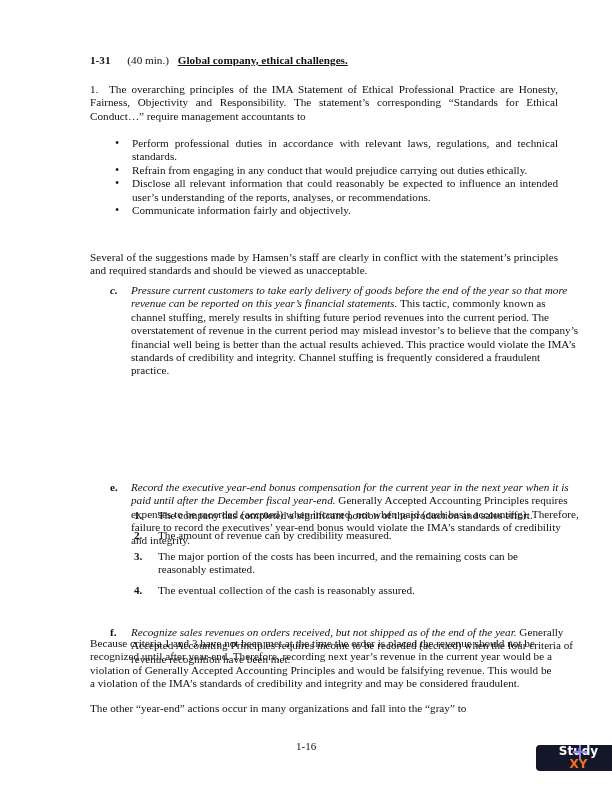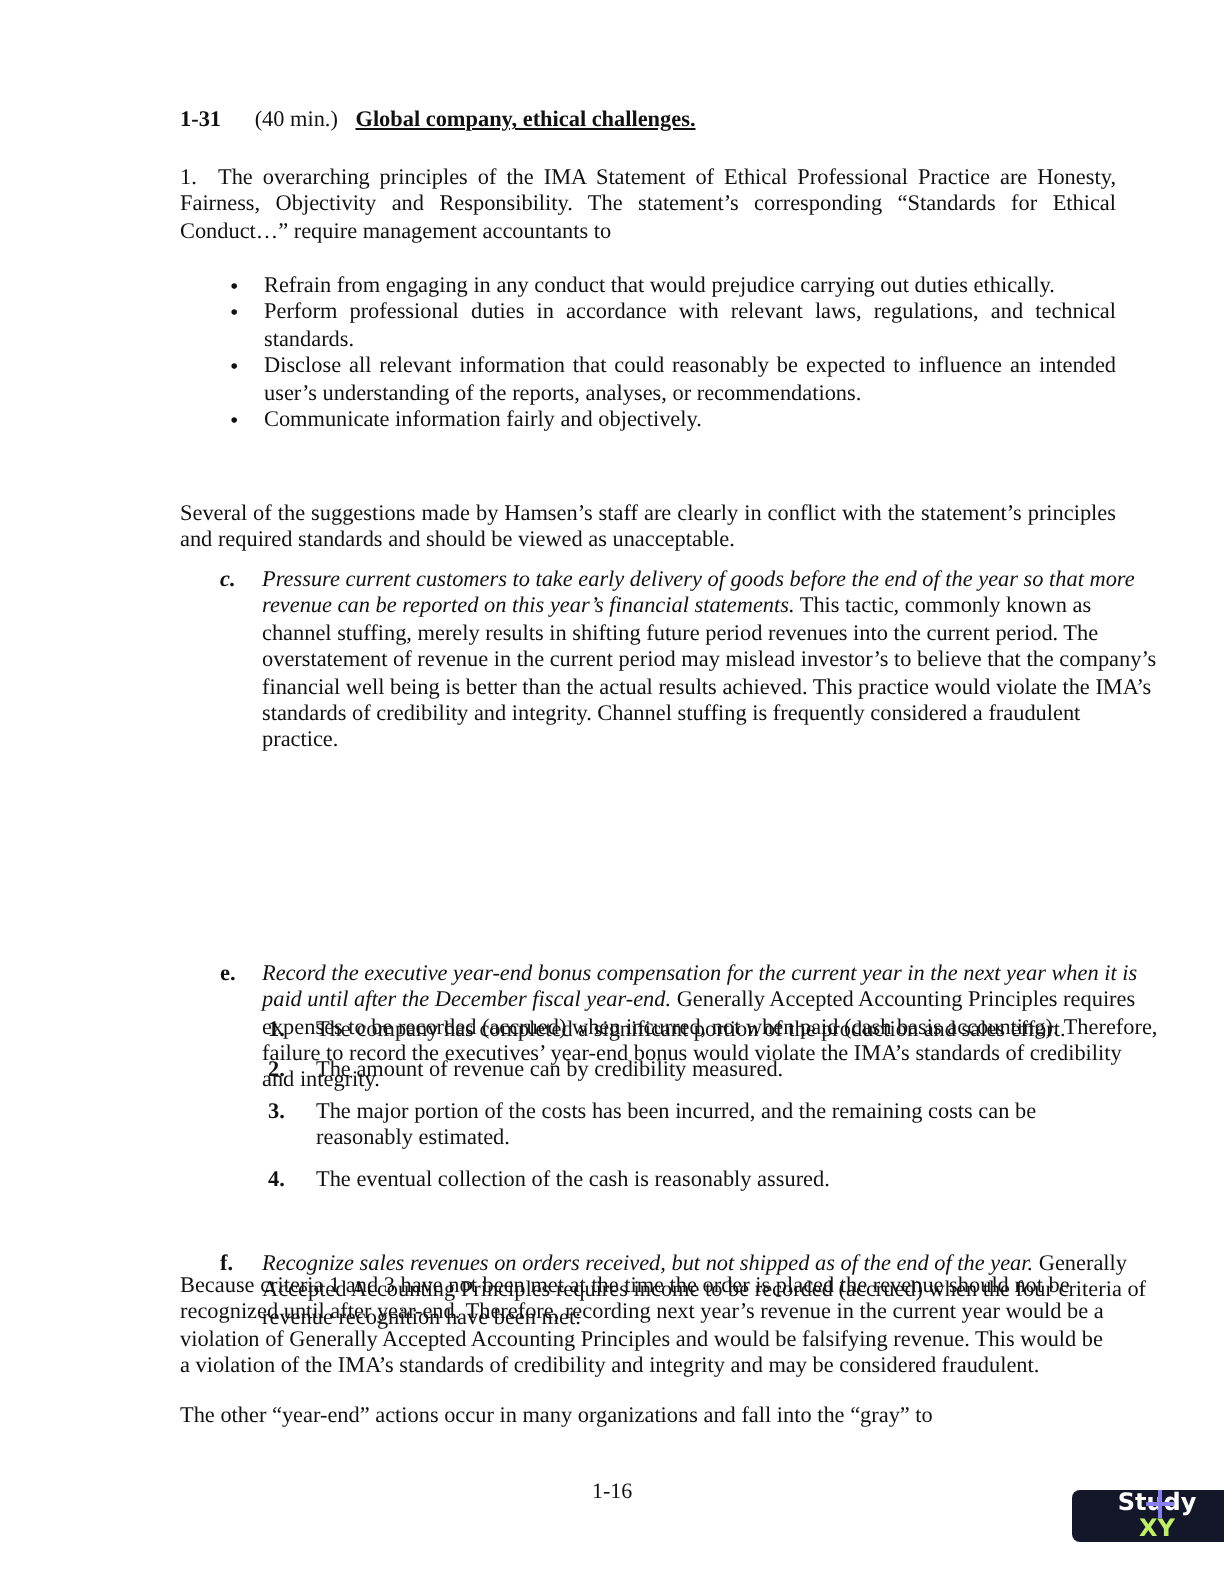--- a/index.html
+++ b/index.html
@@ -33,39 +33,39 @@
   .p4 { position: absolute; top: 702px; left: 0; width: 468px; }
   .footer { position: absolute; top: 740px; left: 296px; font-size: 11px; }
   .logo {
     position: absolute; left: 536px; top: 745px; width: 85px; height: 26px;
     background: #14172a; border-radius: 4px; display: flex; align-items: center;
     font-family: "DejaVu Sans", sans-serif; font-weight: bold; font-size: 12px; color: #fff; flex-direction: column;
   }
   .logo .plus { margin-left: 6px; margin-right: 4px; width: 14px; height: 14px; position: relative; }
   .logo .plus::before { content: ""; position: absolute; left: 6px; top: 0; width: 2px; height: 14px; background: #8a7ff0; }
   .logo .plus::after { content: ""; position: absolute; top: 6px; left: 0; width: 14px; height: 2px; background: #8a7ff0; }
-  .logo .xy { color: #bef264; }
+  .logo .xy { color: #f97316; }
 </style>
 </head>
 <body>
 
 <div class="page">
   <div class="heading">
     <span class="num">1-31</span>
     <span class="time">(40 min.)</span>
     <span class="title">Global company, ethical challenges.</span>
   </div>
 
   <div class="p1">
     <span class="lead">1.</span><span>The overarching principles of the IMA Statement of Ethical Professional Practice are Honesty, Fairness, Objectivity and Responsibility. The statement’s corresponding “Standards for Ethical Conduct…” require management accountants to</span>
   </div>
 
   <ul class="bullets">
+    <li>Perform professional duties in accordance with relevant laws, regulations, and technical standards.</li>
     <li>Refrain from engaging in any conduct that would prejudice carrying out duties ethically.</li>
-    <li>Perform professional duties in accordance with relevant laws, regulations, and technical standards.</li>
     <li>Disclose all relevant information that could reasonably be expected to influence an intended user’s understanding of the reports, analyses, or recommendations.</li>
     <li>Communicate information fairly and objectively.</li>
   </ul>
 
   <div class="p2">Several of the suggestions made by Hamsen’s staff are clearly in conflict with the statement’s principles and required standards and should be viewed as unacceptable.</div>
 
   <div class="items item" id="item-c">
     <span class="label c">c.</span>
     <i>Pressure current customers to take early delivery of goods before the end of the year so that more revenue can be reported on this year’s financial statements.</i><span> This tactic, commonly known as channel stuffing, merely results in shifting future period revenues into the current period. The overstatement of revenue in the current period may mislead investor’s to believe that the company’s financial well being  is better than the actual results achieved.  This practice would violate the IMA’s standards of credibility and integrity.  Channel stuffing is frequently considered a fraudulent practice.</span>
   </div>

